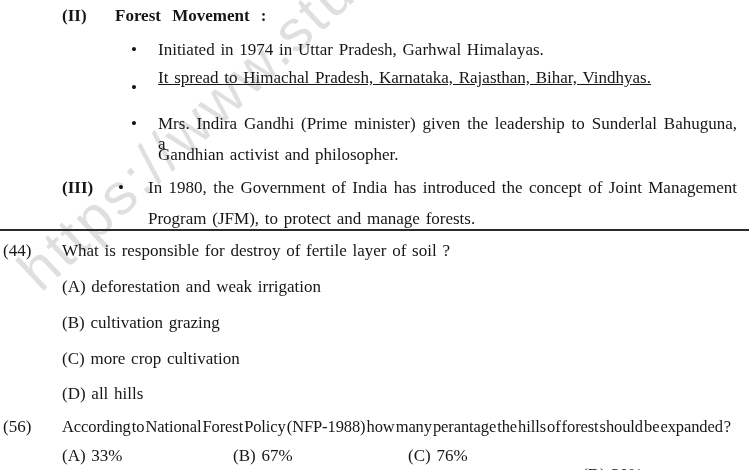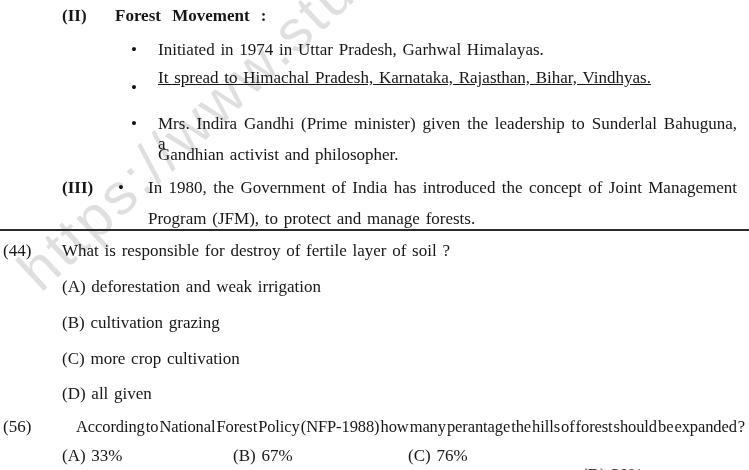--- a/index.html
+++ b/index.html
@@ -42,21 +42,20 @@
     position:absolute;
     left:0; top:229px;
     width:749px; height:0;
     border-top:2px solid #2b2b2b;
     z-index:2;
   }
   .q56text {
     font-size:16.5px;
     word-spacing:-3px;
     letter-spacing:-0.1px;
-    margin-left:14px;
   }
 </style>
 </head>
 <body>
 
 <div class="page">
 
   <div class="wm" style="color: rgb(198, 198, 198);">https://www.stu</div>
 
   <div class="line bold" style="left:62px; top:6px;">(II)</div>
@@ -78,21 +77,21 @@
   <div class="line" style="left:148px; top:209px;">Program (JFM), to protect and manage forests.</div>
 
   <div class="rule"></div>
 
   <div class="line" style="left:3px; top:241px;">(44)</div>
   <div class="line" style="left:62px; top:277px;">(A) deforestation and weak irrigation</div>
 
   <div class="line" style="left:62px; top:241px;">What is responsible for destroy of fertile layer of soil ?</div>
   <div class="line" style="left:62px; top:313px;">(B) cultivation grazing</div>
   <div class="line" style="left:62px; top:349px;">(C) more crop cultivation</div>
-  <div class="line" style="left:62px; top:384px;">(D) all given</div>
+  <div class="line" style="left:62px; top:384px;">(D) all hills</div>
 
   <div class="line" style="left:3px; top:417px;">(56)</div>
   <div class="line q56text" style="left:62px; top:417px;">According to National Forest Policy (NFP-1988) how many perantage the hills of forest should be expanded ?</div>
 
   <div class="line" style="left:62px; top:446px;">(A) 33%</div>
   <div class="line" style="left:233px; top:446px;">(B) 67%</div>
   <div class="line" style="left:408px; top:446px;">(C) 76%</div>
   <div class="line" style="left:582px; top:446px;margin-top:19px;">(D) 30%</div>
 
 </div>

